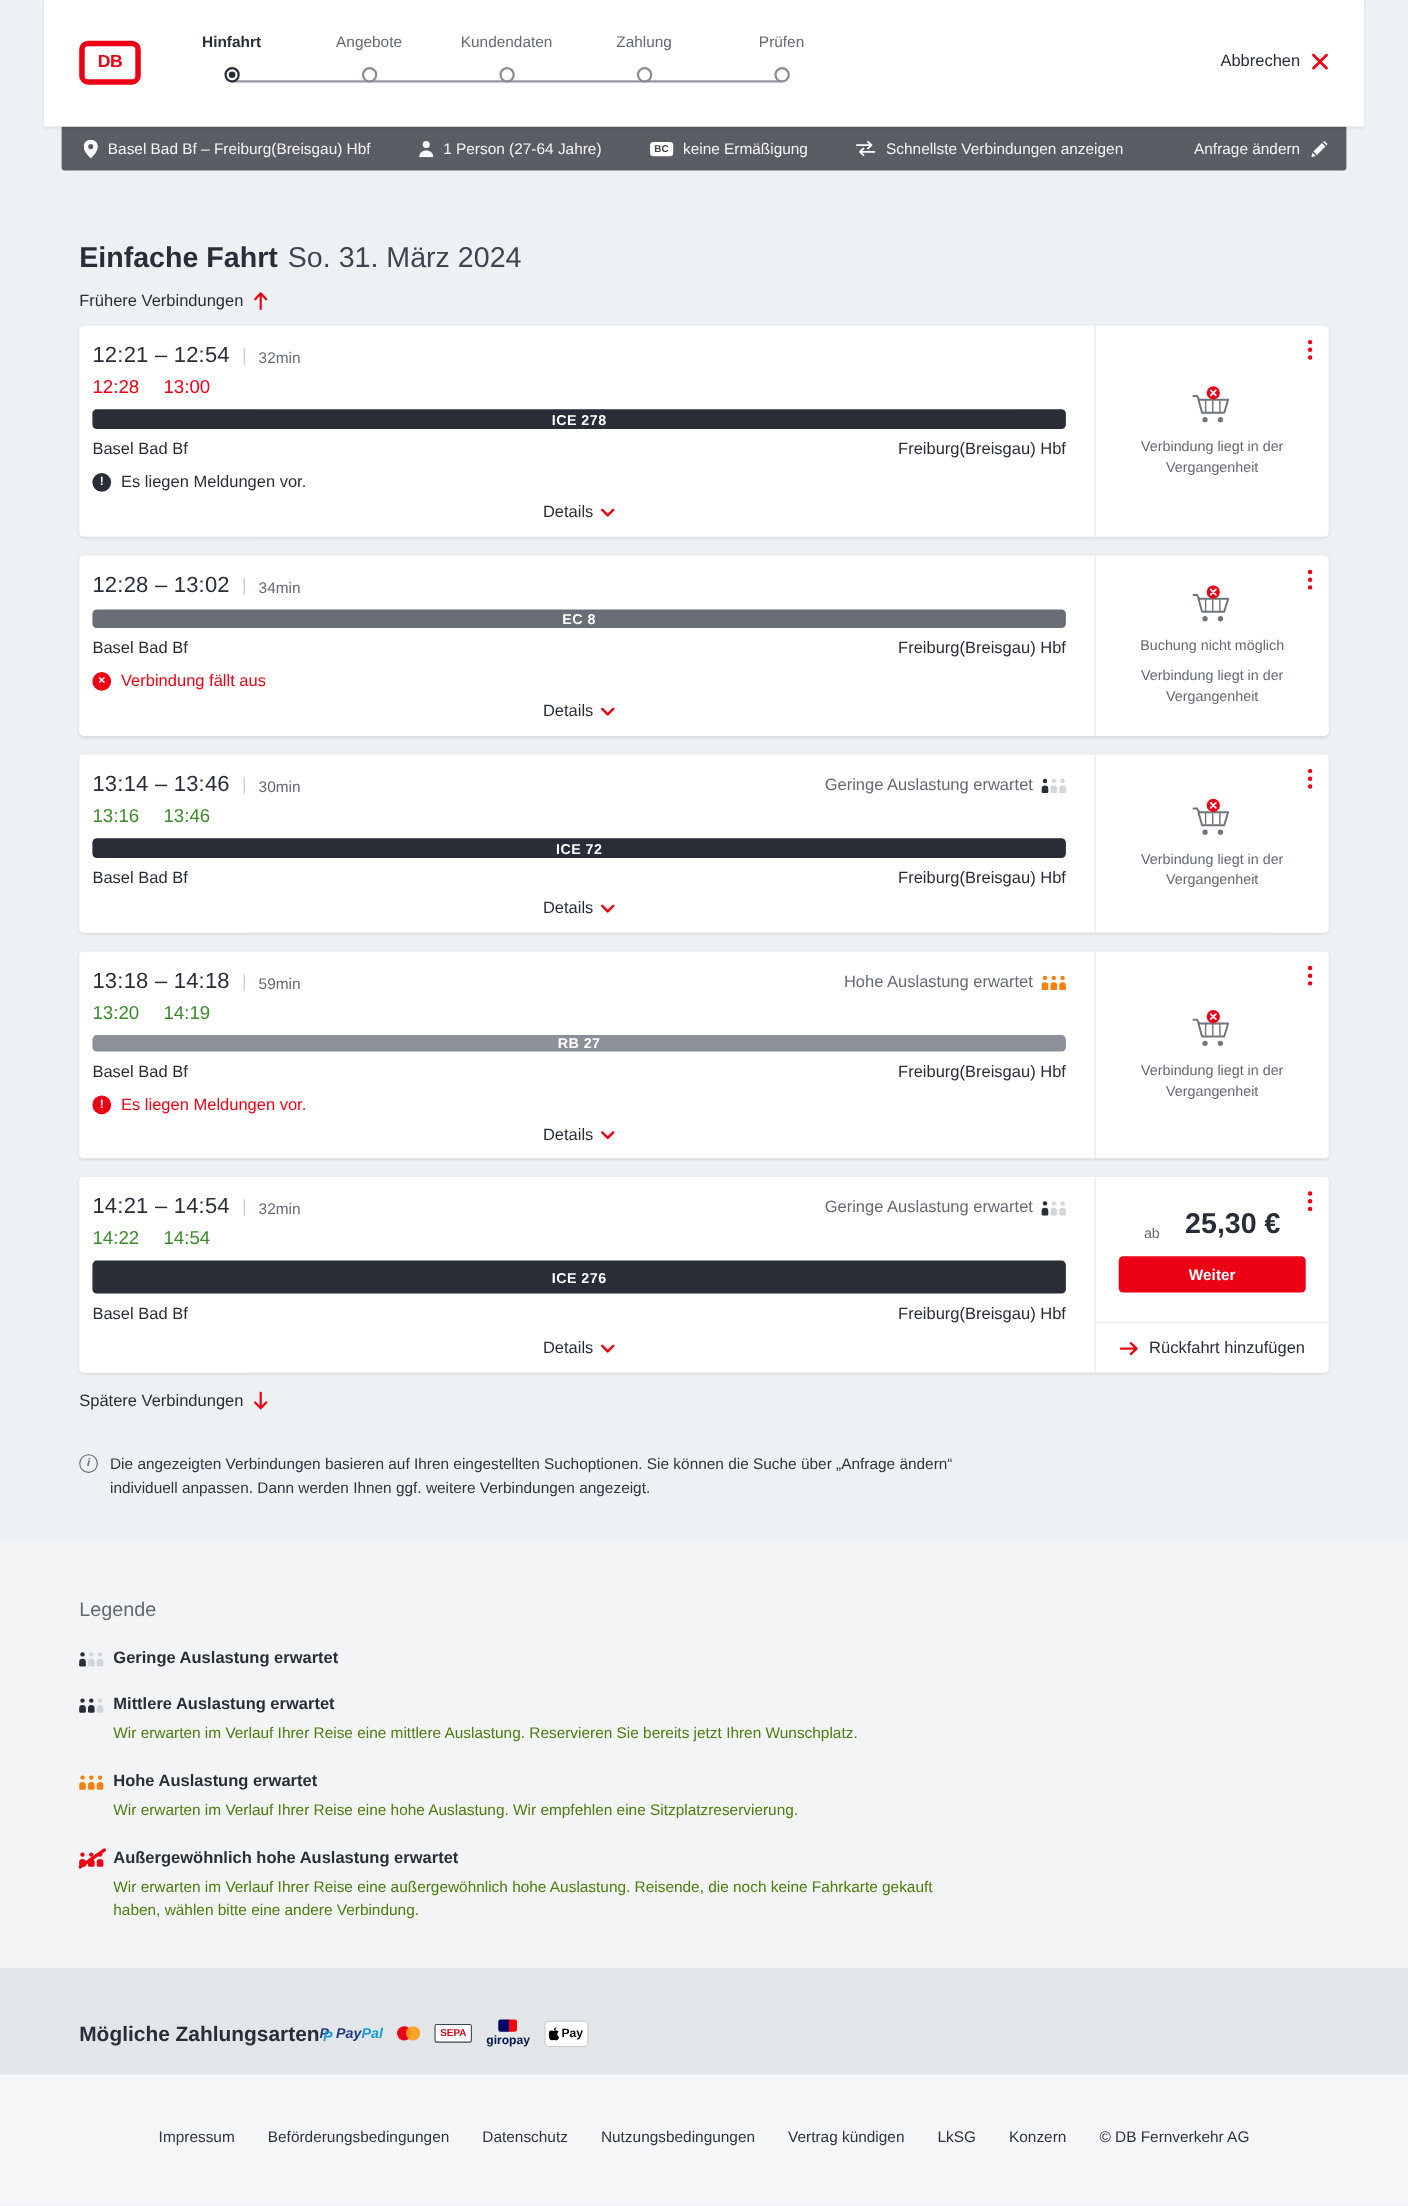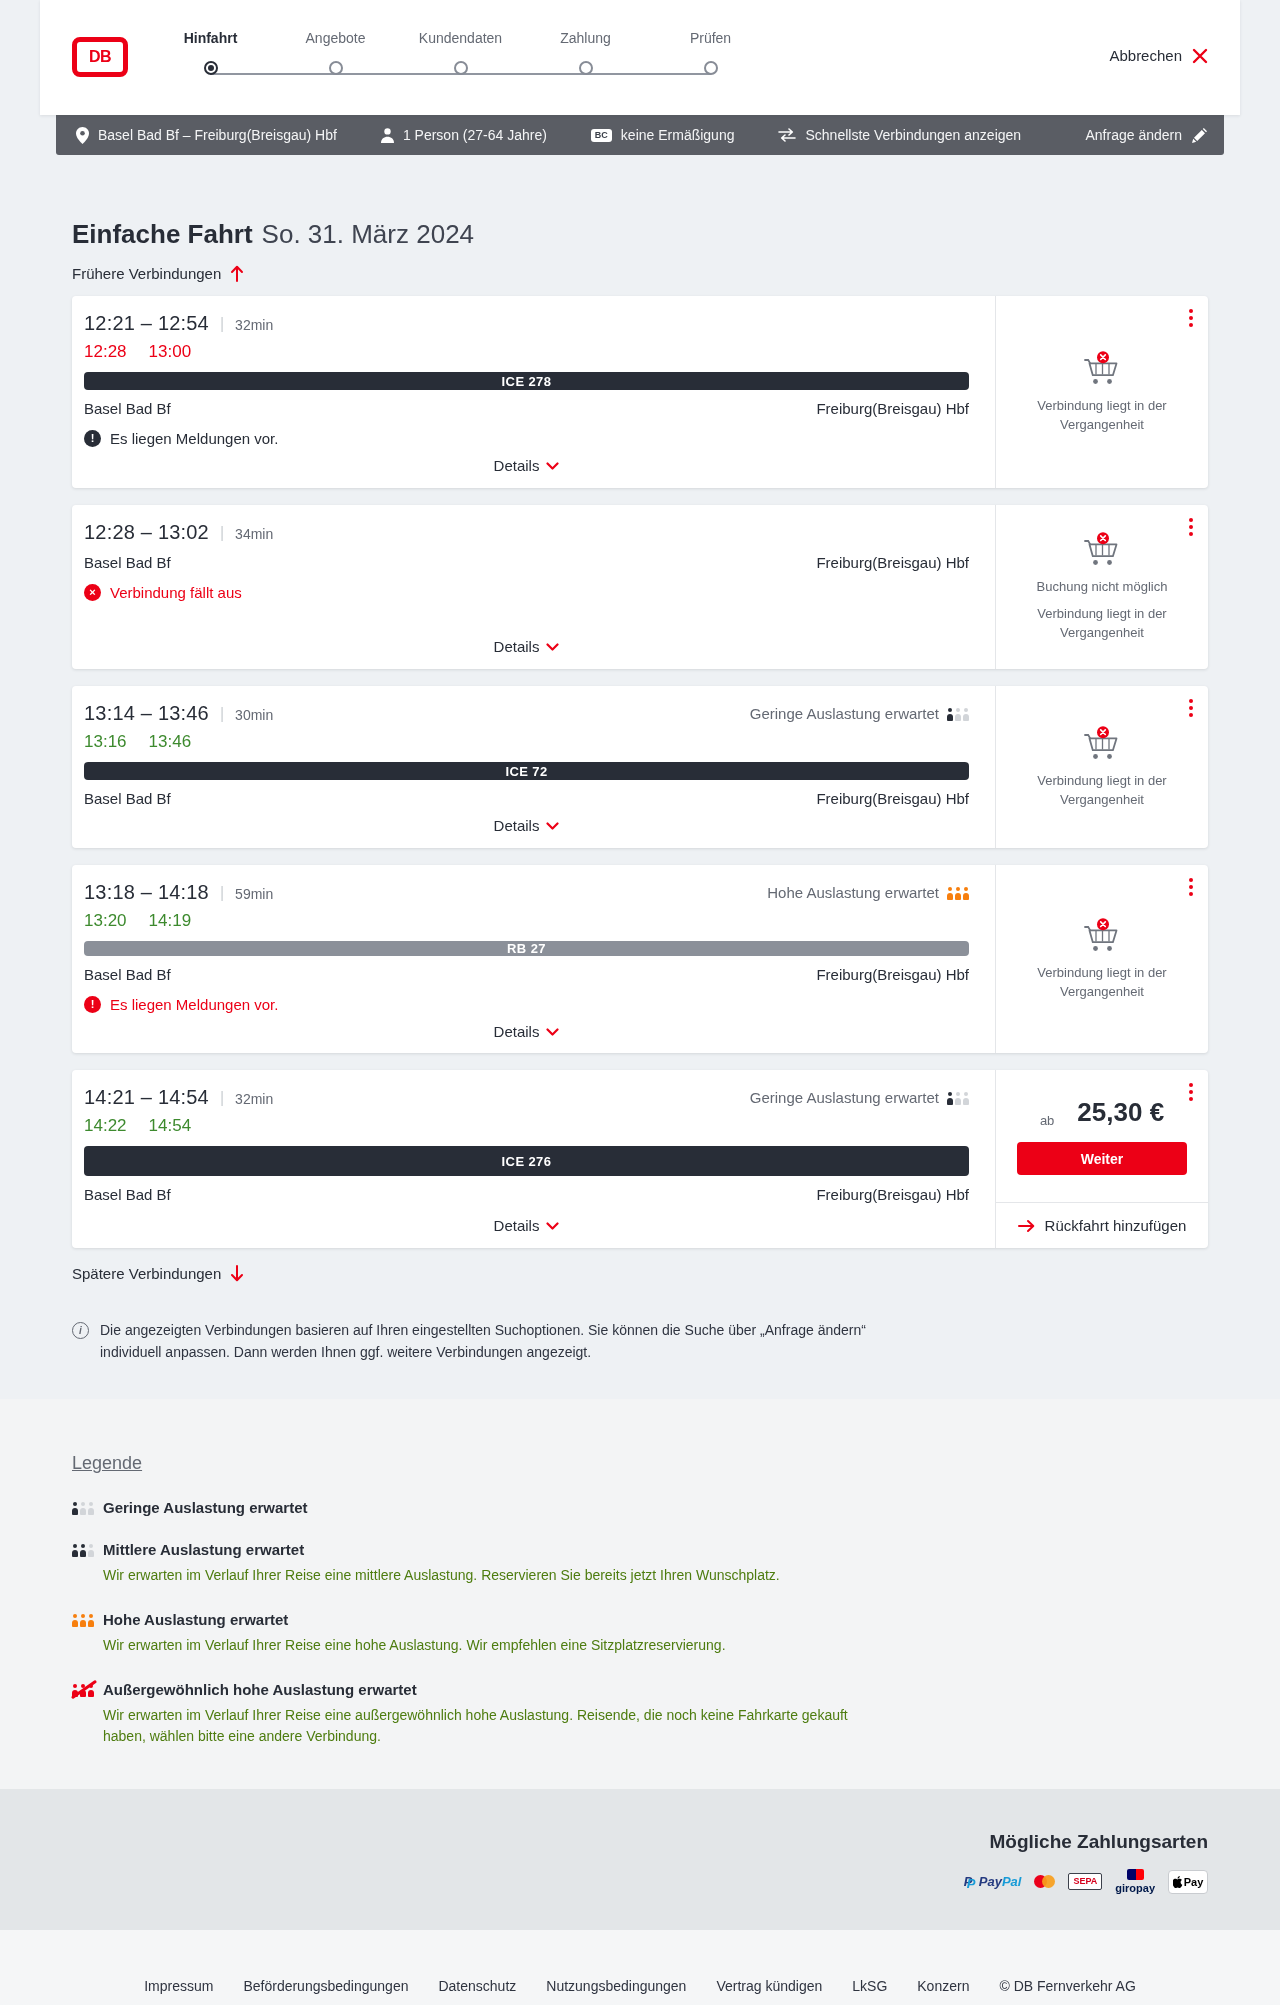--- a/index.html
+++ b/index.html
@@ -78,28 +78,28 @@
   .pp b::after  { content:""; position:absolute; bottom:0; left:0; width:6px; height:7px; border-radius:3px 3px 1px 1px; background:currentColor; }
   .pp b.on  { color:#282d37; } .pp b.off { color:#d2d5d9; }
   .pp b.hi  { color:#f77f0e; } .pp b.ex  { color:#ec0016; }
   .pp.slashed::after { content:""; position:absolute; left:-3px; top:5px; width:30px; height:3px; border-radius:2px; background:#ec0016; transform:rotate(-35deg); }
 
   .note-row { margin-top:38px; display:flex; gap:11px; font-size:14px; color:#2f3440; max-width:810px; line-height:1.55; }
   .info-icon { flex:none; width:17px; height:17px; border-radius:50%; border:1.5px solid #646973; color:#646973; font-size:10px; font-weight:bold; font-style:italic; display:flex; align-items:center; justify-content:center; margin-top:2px; }
 
   
   .legend-band { margin-top:36px; background:#f3f4f5; padding:54px 0 42px; flex:none; }
-  .legend-title { font-size:18px; color:#646973;text-decoration:underline; }
+  .legend-title { font-size:18px; color:#646973; }
   .legend-item { margin-top:25px; }
   .legend-head { display:flex; align-items:center; gap:9px; font-size:15px; font-weight:bold; }
   .legend-desc { margin-top:7px; margin-left:31px; font-size:14px; color:#4d7c0f; max-width:770px; line-height:1.5; }
 
   
   .pay-band { background:#e3e6e8; padding:30px 0 24px; flex:none; }
-  .pay-inner { width:1136px; margin:12px auto; display:flex; flex-direction:column; align-items:flex-end; }
+  .pay-inner { width:1136px; margin:1px auto; display:flex; flex-direction:row; align-items:flex-end; }
   .pay-title { font-size:19px; font-weight:bold; }
   .pay-icons { margin-top:16px; display:flex; align-items:center; gap:13px; }
   .paypal { font-style:italic; font-weight:bold; font-size:13px; display:flex; align-items:center; }
   .paypal .mark { position:relative; width:13px; height:15px; margin-right:2px; }
   .paypal .mark s { position:absolute; text-decoration:none; font-size:13px; }
   .paypal .mark s:first-child { color:#253b80; left:0; top:0; }
   .paypal .mark s:last-child  { color:#179bd7; left:3px; top:2px; }
   .p1 { color:#253b80; } .p2 { color:#179bd7; }
   .mc { display:flex; align-items:center; }
   .mc i { width:13px; height:13px; border-radius:50%; display:block; }
@@ -251,20 +251,21 @@
             <div class="side-text mt">Verbindung liegt in der Vergangenheit</div>
           </aside>
         </article>
         <article class="card" style="height: 164px;">
           <div class="card-main">
             <div class="row-times">
               <span class="t-range">12:28 – 13:02</span>
               <span class="t-sep">|</span>
               <span class="t-dur">34min</span>
             </div>
+            <div class="train-bar train-mid">EC 8</div>
             <div class="row-stations">
               <span>Basel Bad Bf</span>
               <span>Freiburg(Breisgau) Hbf</span>
             </div>
             <div class="row-msg msg-alert">
               <span class="msg-icon">×</span>
               <span>Verbindung fällt aus</span>
             </div>
             <div class="row-details">
               <span>Details</span>

